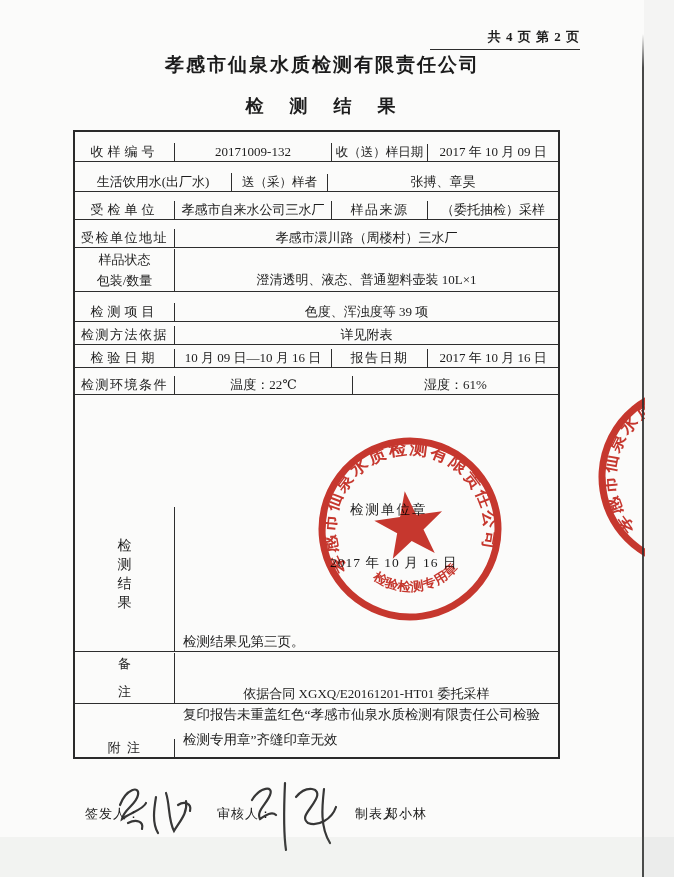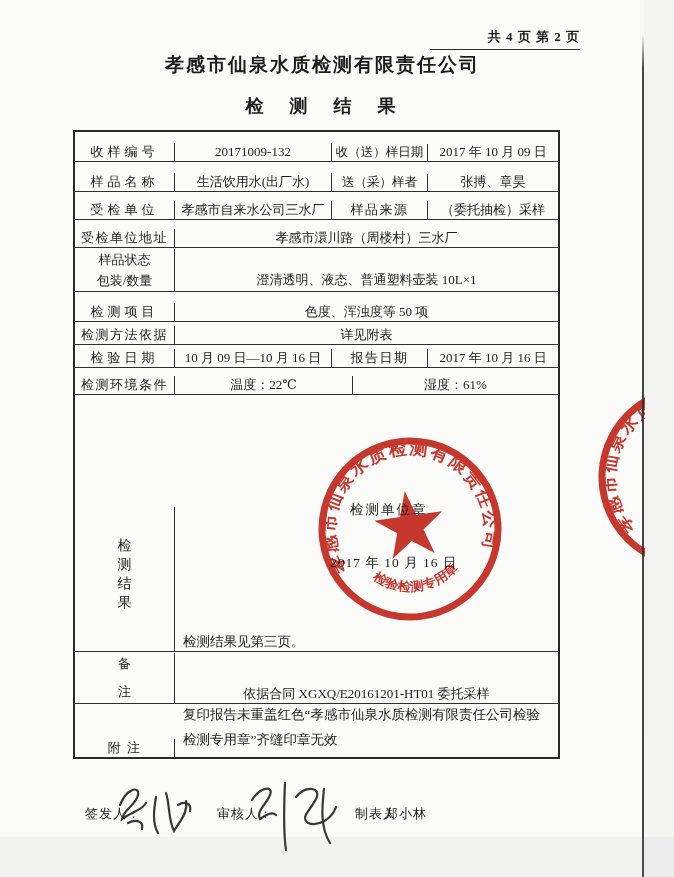--- a/index.html
+++ b/index.html
@@ -75,21 +75,20 @@
 <div class="rtable">
 
   <div class="trow" style="height:30px">
     <div class="tcell w1 sp">收样编号</div>
     <div class="tcell w2">20171009-132</div>
     <div class="tcell w3 small">收（送）样日期</div>
     <div class="tcell w4 end">2017 年 10 月 09 日</div>
   </div>
 
   <div class="trow" style="height:30px">
-    <div class="tcell w1 sp">样品名称</div>
     <div class="tcell w2">生活饮用水(出厂水)</div>
     <div class="tcell w3 small">送（采）样者</div>
     <div class="tcell w4 end">张搏、章昊</div>
   </div>
 
   <div class="trow" style="height:28px">
     <div class="tcell w1 sp">受检单位</div>
     <div class="tcell w2">孝感市自来水公司三水厂</div>
     <div class="tcell w3 sp2">样品来源</div>
     <div class="tcell w4 end">（委托抽检）采样</div>
@@ -105,21 +104,21 @@
       <span class="ln">样品状态</span>
       <span class="ln">包装/数量</span>
     </div>
     <div class="tcell wgrow end col stack">
       <span class="ln">澄清透明、液态、普通塑料壶装 10L×1</span>
     </div>
   </div>
 
   <div class="trow" style="height:30px">
     <div class="tcell w1 sp">检测项目</div>
-    <div class="tcell wgrow end">色度、浑浊度等 50 项</div>
+    <div class="tcell wgrow end">色度、浑浊度等 39 项</div>
   </div>
 
   <div class="trow" style="height:23px">
     <div class="tcell w1 sp2">检测方法依据</div>
     <div class="tcell wgrow end">详见附表</div>
   </div>
 
   <div class="trow" style="height:23px">
     <div class="tcell w1 sp">检验日期</div>
     <div class="tcell w2">10 月 09 日—10 月 16 日</div>

